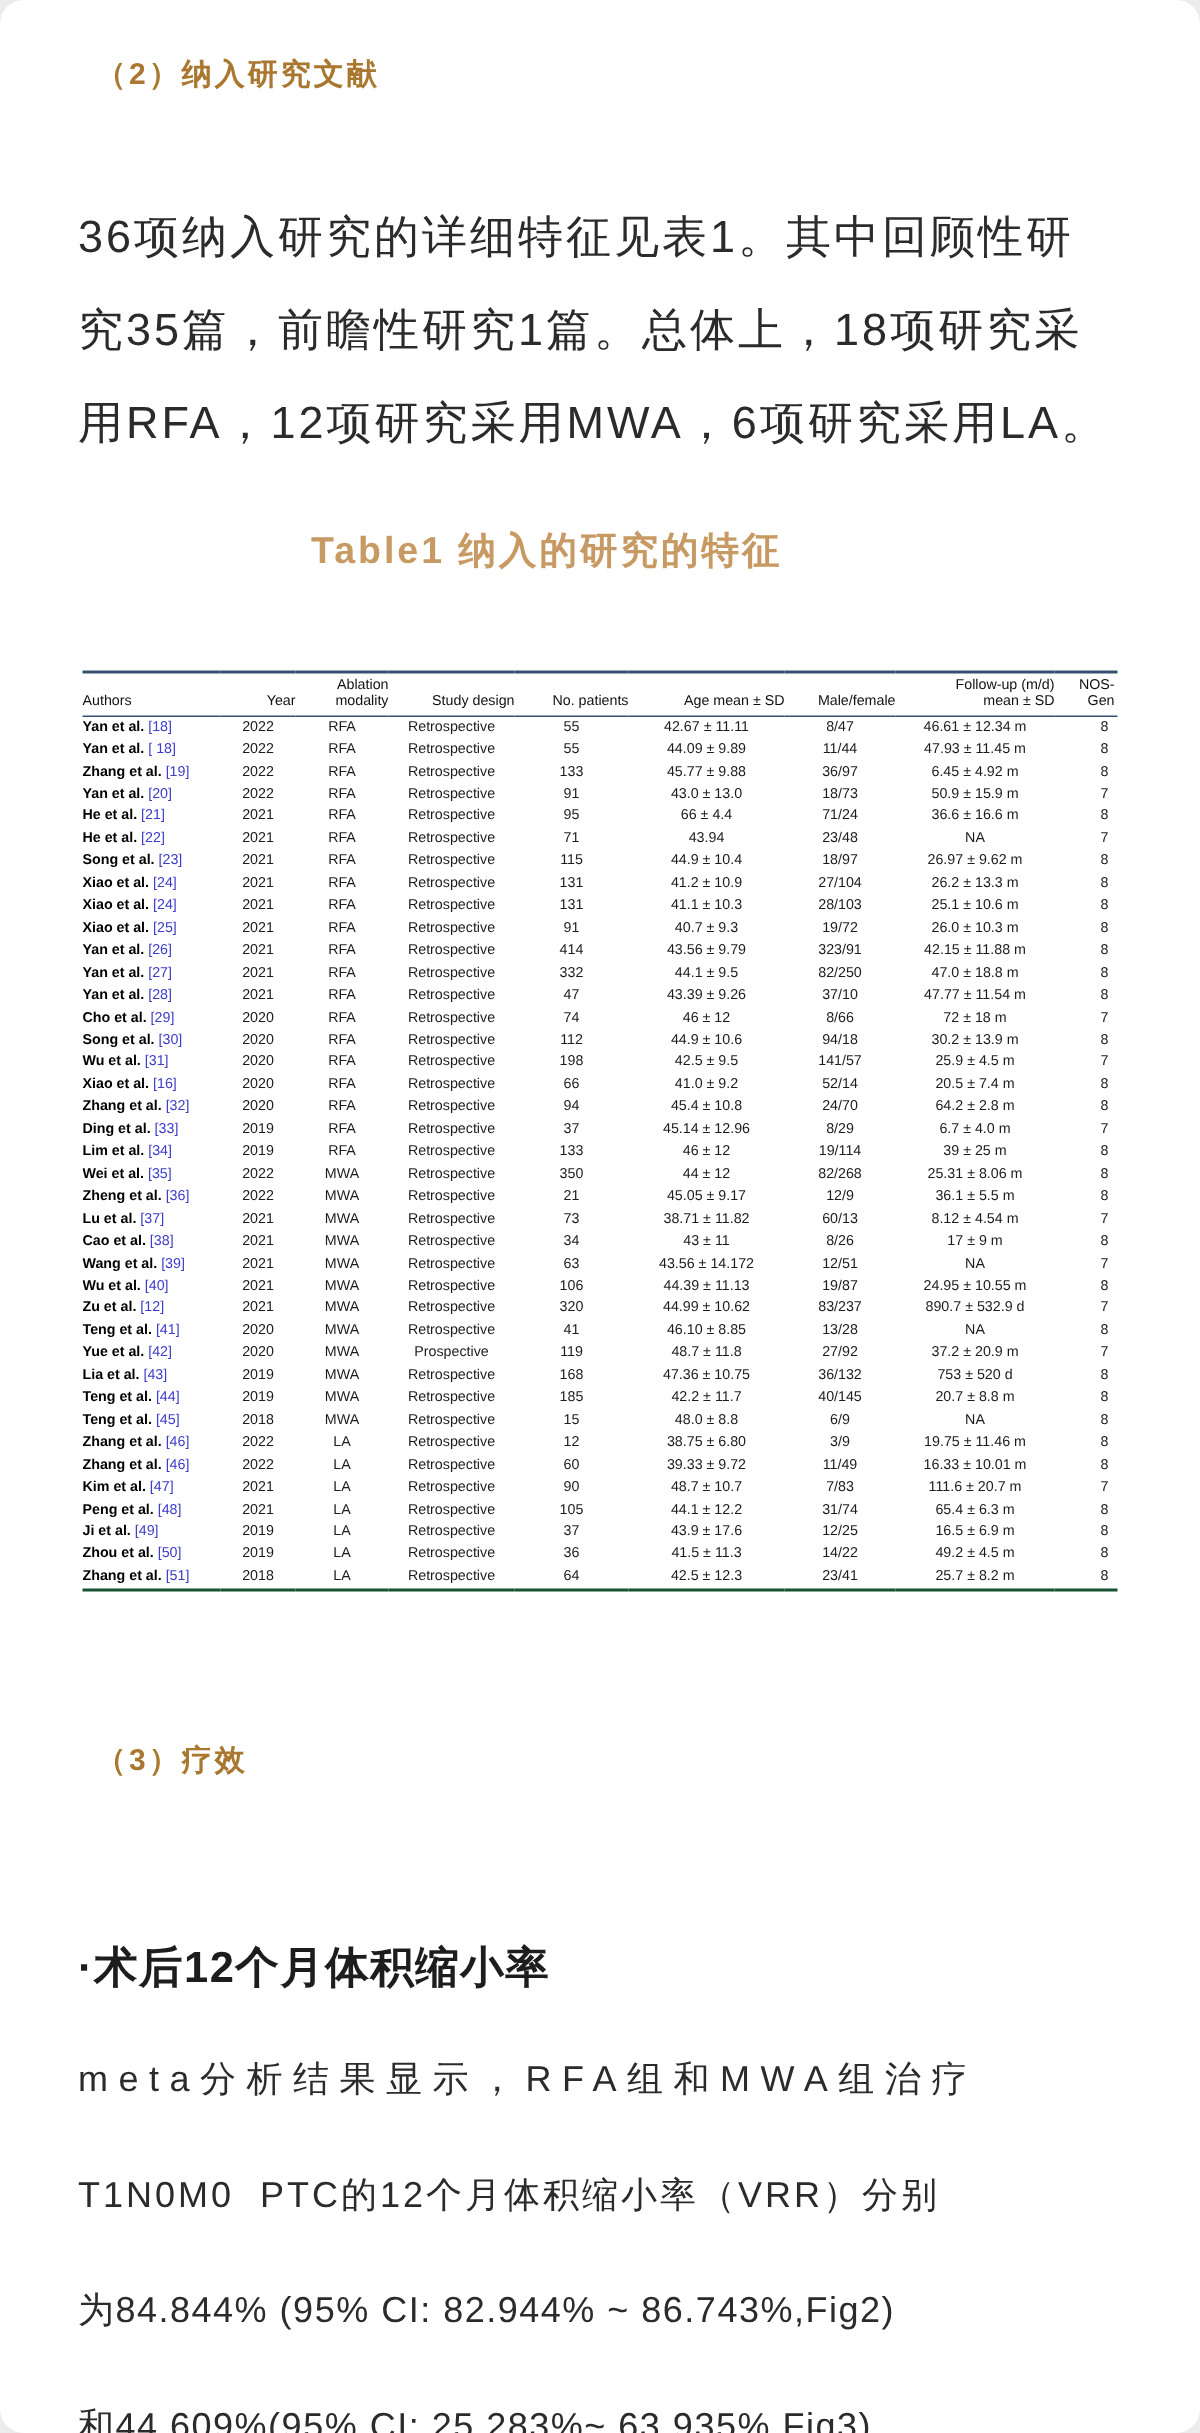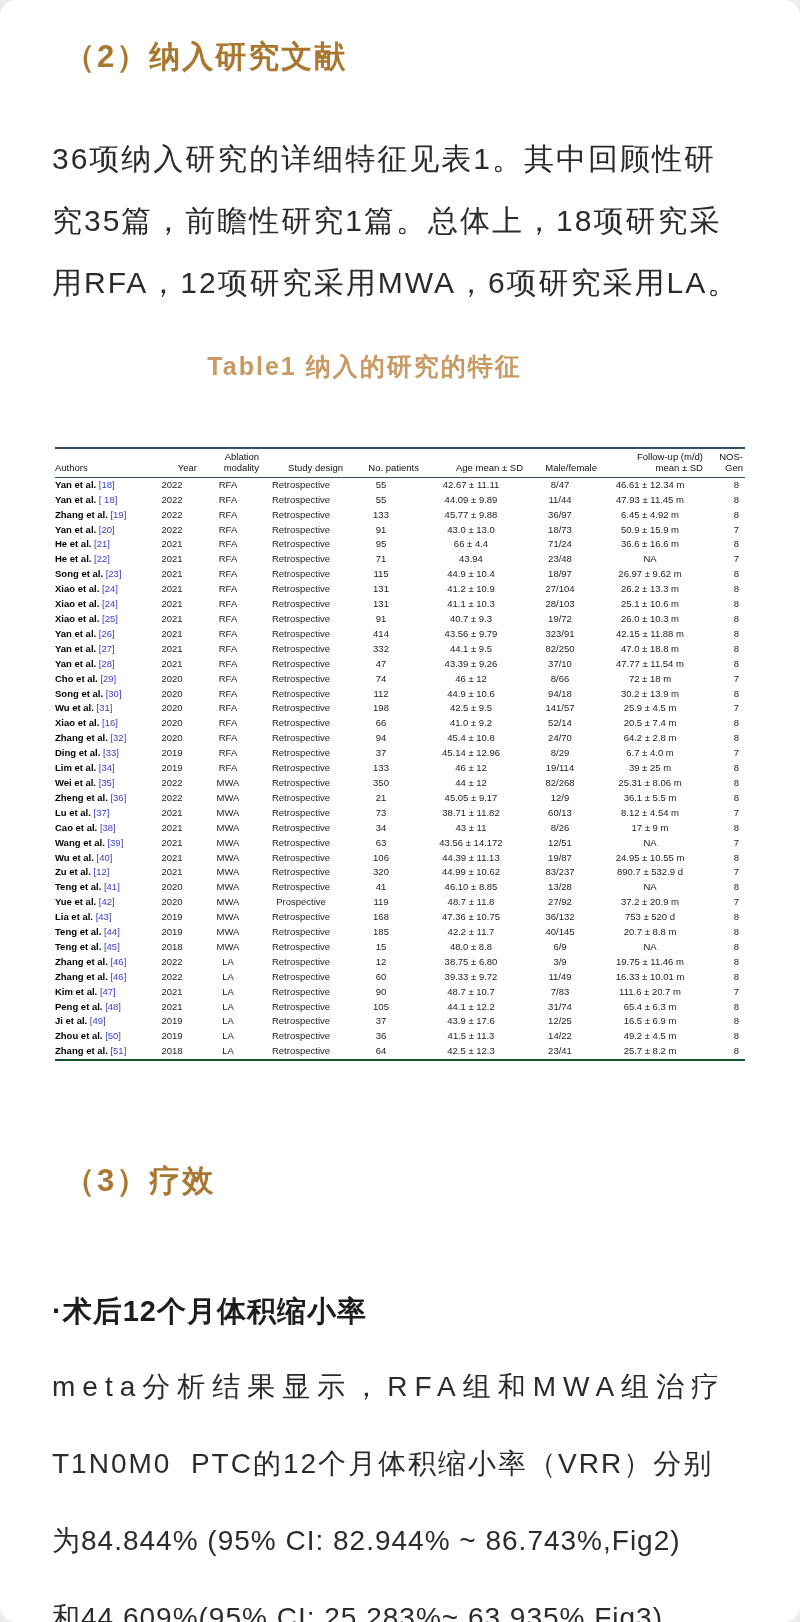--- a/index.html
+++ b/index.html
@@ -8,38 +8,38 @@
     background:#ececec;
     font-family:"Liberation Sans","DejaVu Sans",sans-serif;
     overflow:hidden;
   }
   .card{
     position:absolute;inset:0;background:#ffffff;border-radius:16px;
   }
   
   .sec-heading{
     position:absolute;left:64px;
-    font-size:31px;font-weight:700;color:#a9772f;
+    font-size:20px;font-weight:700;color:#a9772f;
     letter-spacing:2px;white-space:pre;
   }
   #heading-2{top:36px;}
   #heading-3{top:1160px;}
   
   .para{position:absolute;left:52px;width:700px;color:#2e2e2e;}
   .para .line{white-space:pre;}
   #para-included{top:128px;}
   #para-included .line{
     font-size:30px;line-height:62px;letter-spacing:2px;color:#2b2b2b;
   }
   #subhead-vrr{
     position:absolute;left:52px;top:1292px;
     font-size:29px;font-weight:700;color:#1d1d1d;letter-spacing:1px;white-space:pre;
   }
   #para-efficacy{top:1348px;}
-  #para-efficacy .line{font-size:28px;line-height:77px;color:#2b2b2b;}
+  #para-efficacy .line{font-size:24px;line-height:77px;color:#2b2b2b;}
   #para-efficacy .line:nth-child(1){letter-spacing:7px;}
   #para-efficacy .line:nth-child(2){letter-spacing:2px;}
   #para-efficacy .line:nth-child(3){letter-spacing:1px;}
   #para-efficacy .line:nth-child(4){letter-spacing:1px;}
   
   #table-title{
     position:absolute;left:0;top:350px;width:729px;text-align:center;
     font-size:25px;font-weight:700;color:#c89a63;letter-spacing:2px;
   }
   

